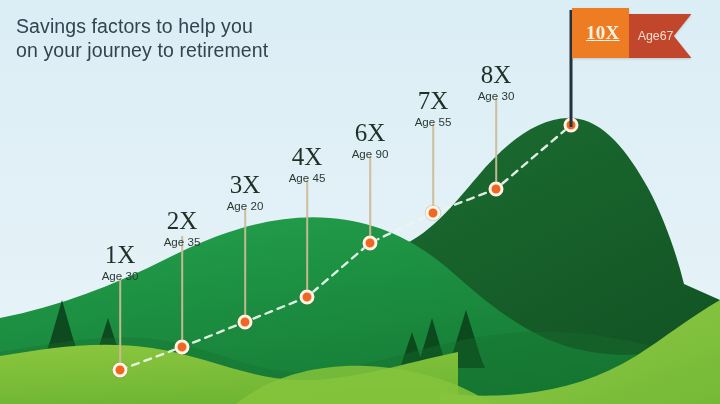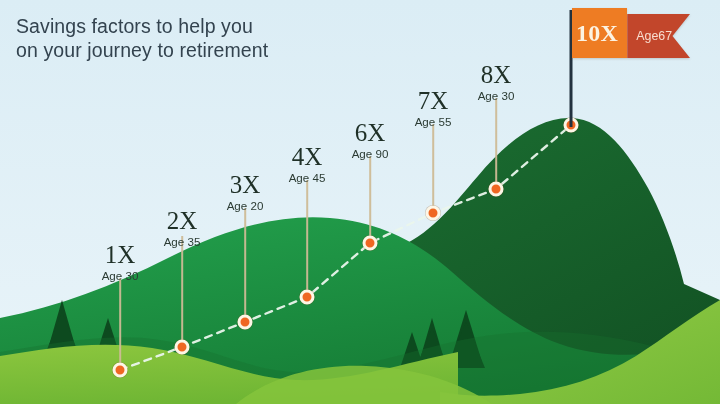--- a/index.html
+++ b/index.html
@@ -75,25 +75,26 @@
     transform:translateX(-50%);
   }
   .flag {
     position:absolute; z-index:31;
     display:flex; align-items:stretch;
     filter:drop-shadow(0 1px 1px rgba(40,30,10,.18));
   }
   .flag-main {
     background:#ee7c23;
     display:flex; align-items:center; justify-content:center;
-    padding:0 9px 0 4px;
+    padding:0 9px 0 14px;
     font-family:"Liberation Serif", serif;
-    font-size:24px; font-weight:700;
+    font-size:19px; font-weight:700;
     color:#fcf3e2;
     letter-spacing:.3px;
+    text-decoration:underline;
   }
   .flag-tail {
     position:relative;
     background:#c2462b;
     margin-top:6px;
     padding:3px 18px 4px 9px;
     display:flex; flex-direction:row;
     align-items:center; justify-content:center;
     font-size:12.4px; line-height:14px;
     color:#f8ddcf;

